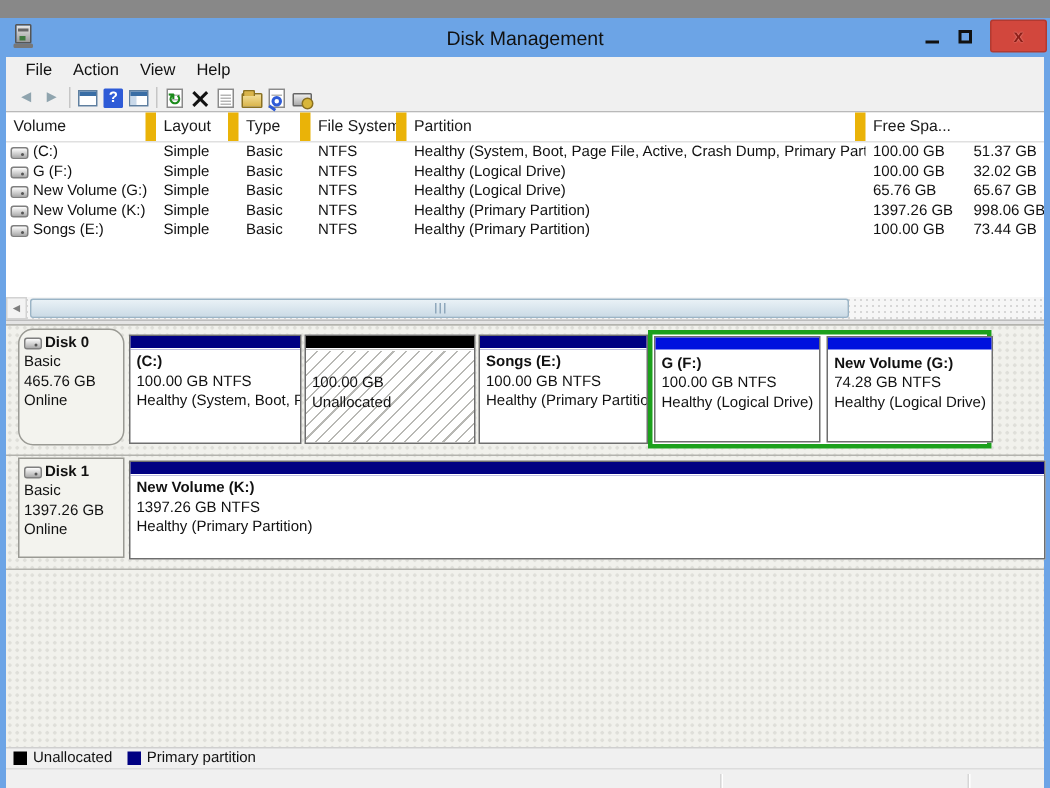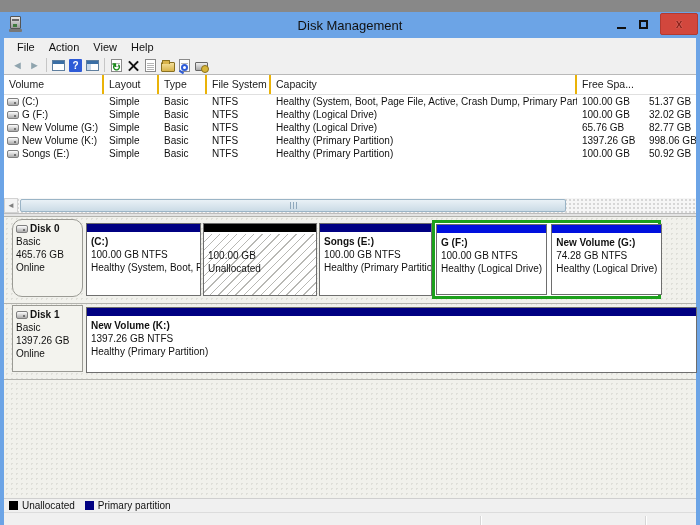--- a/index.html
+++ b/index.html
@@ -45,21 +45,21 @@
   .ico-x::after { transform:rotate(-45deg); }
   .ico-folder { width:14px; height:10px; background:linear-gradient(#f4e09a,#d9b44a); border:1px solid #8a7020; border-radius:1px; position:relative; margin-top:3px; }
   .ico-folder::before { content:""; position:absolute; left:0; top:-3px; width:6px; height:3px; background:#d9b44a; border:1px solid #8a7020; border-bottom:none; border-radius:1px 1px 0 0; }
   .ico-mag { position:absolute; right:1px; bottom:0; width:7px; height:7px; border:2px solid #2e5bd7; border-radius:50%; background:rgba(255,255,255,.7); }
   .ico-mag::after { content:""; position:absolute; left:-4px; top:5px; width:5px; height:2px; background:#2e5bd7; transform:rotate(35deg); }
   .ico-disk { width:13px; height:9px; background:linear-gradient(#eee,#aaa); border:1px solid #666; border-radius:1px; margin-top:3px; position:relative; }
   .ico-disk::after { content:""; position:absolute; right:-2px; bottom:-3px; width:6px; height:6px; background:#d8b63a; border:1px solid #8a7020; border-radius:50%; }
   
   .volpane { position:absolute; left:0; top:37px; width:692px; height:138px; background:#fff; border-bottom:1px solid #c9c9c9; }
   .vol-header { display:grid; grid-template-columns:100px 55px 48px 64px 306px 67px 1fr; height:20px; border-bottom:1px solid #e0e0e0; }
-  .vol-header .hcell { font-size:10.5px; color:#1a1a1a; padding:3px 0 0 5px; border-right:2px solid #eab308; overflow:hidden; white-space:nowrap; }
+  .vol-header .hcell { font-size:10.5px; color:#1a1a1a; padding:3px 0 0 5px; border-right:7px solid #eab308; overflow:hidden; white-space:nowrap; }
   .vol-row { display:grid; grid-template-columns:100px 55px 48px 64px 306px 67px 1fr; height:13px; align-items:center; }
   .vol-row .cell { font-size:10px; color:#111; padding-left:5px; white-space:nowrap; overflow:hidden; }
   .vol-row .vcell { display:flex; align-items:center; gap:3px; padding-left:3px; }
   .drive-ico { flex:0 0 auto; width:12px; height:8px; background:linear-gradient(#fdfdfd,#ababab); border:1px solid #7f7f7f; border-radius:2px; position:relative; }
   .drive-ico::after { content:""; position:absolute; right:2px; top:3px; width:2px; height:2px; background:#555; border-radius:50%; }
   
   .hscroll { position:absolute; left:0; top:123px; width:692px; height:15px; background:#f6f6f6;
     background-image:radial-gradient(rgba(120,120,120,.25) 1px, transparent 1px); background-size:4px 4px; }
   .hs-btn { position:absolute; left:0; top:0; width:14px; height:15px; background:#f3f3f3; border:1px solid #d2d2d2; display:flex; align-items:center; justify-content:center; font-size:8px; color:#7f7f7f; }
   .hs-thumb { position:absolute; left:16px; top:1px; width:546px; height:13px; background:linear-gradient(#e9f1f6,#cbdbe6); border:1px solid #9ab4c6; border-radius:2px; display:flex; align-items:center; justify-content:center; gap:2px; }
@@ -175,21 +175,21 @@
           <span class="ico-disk"></span>
         </div>
     </div>
 
     <div class="volpane">
       <div class="vol-header">
         <div class="hcell">Volume</div>
         <div class="hcell">Layout</div>
         <div class="hcell">Type</div>
         <div class="hcell">File System</div>
-        <div class="hcell">Capacity</div>
+        <div class="hcell">Partition</div>
         <div class="hcell" style="border-right:none">Free Spa...</div>
       </div>
 
       <div class="vol-row">
         <div class="cell vcell">
             <span class="drive-ico"></span>
             <span>(C:)</span>
           </div>
         <div class="cell">Simple</div>
         <div class="cell">Basic</div>
@@ -213,21 +213,21 @@
       <div class="vol-row">
         <div class="cell vcell">
             <span class="drive-ico"></span>
             <span>New Volume (G:)</span>
           </div>
         <div class="cell">Simple</div>
         <div class="cell">Basic</div>
         <div class="cell">NTFS</div>
         <div class="cell">Healthy (Logical Drive)</div>
         <div class="cell">65.76 GB</div>
-        <div class="cell">82.77 GB</div>
+        <div class="cell">65.67 GB</div>
       </div>
       <div class="vol-row">
         <div class="cell vcell">
             <span class="drive-ico"></span>
             <span>New Volume (K:)</span>
           </div>
         <div class="cell">Simple</div>
         <div class="cell">Basic</div>
         <div class="cell">NTFS</div>
         <div class="cell">Healthy (Primary Partition)</div>
@@ -237,21 +237,21 @@
       <div class="vol-row">
         <div class="cell vcell">
             <span class="drive-ico"></span>
             <span>Songs (E:)</span>
           </div>
         <div class="cell">Simple</div>
         <div class="cell">Basic</div>
         <div class="cell">NTFS</div>
         <div class="cell">Healthy (Primary Partition)</div>
         <div class="cell">100.00 GB</div>
-        <div class="cell">50.92 GB</div>
+        <div class="cell">73.44 GB</div>
       </div>
 
       <div class="hscroll">
         <div class="hs-btn">
             <span>◄</span>
           </div>
         <div class="hs-thumb">
           <span class="hs-grip"></span>
           <span class="hs-grip"></span>
           <span class="hs-grip"></span>

